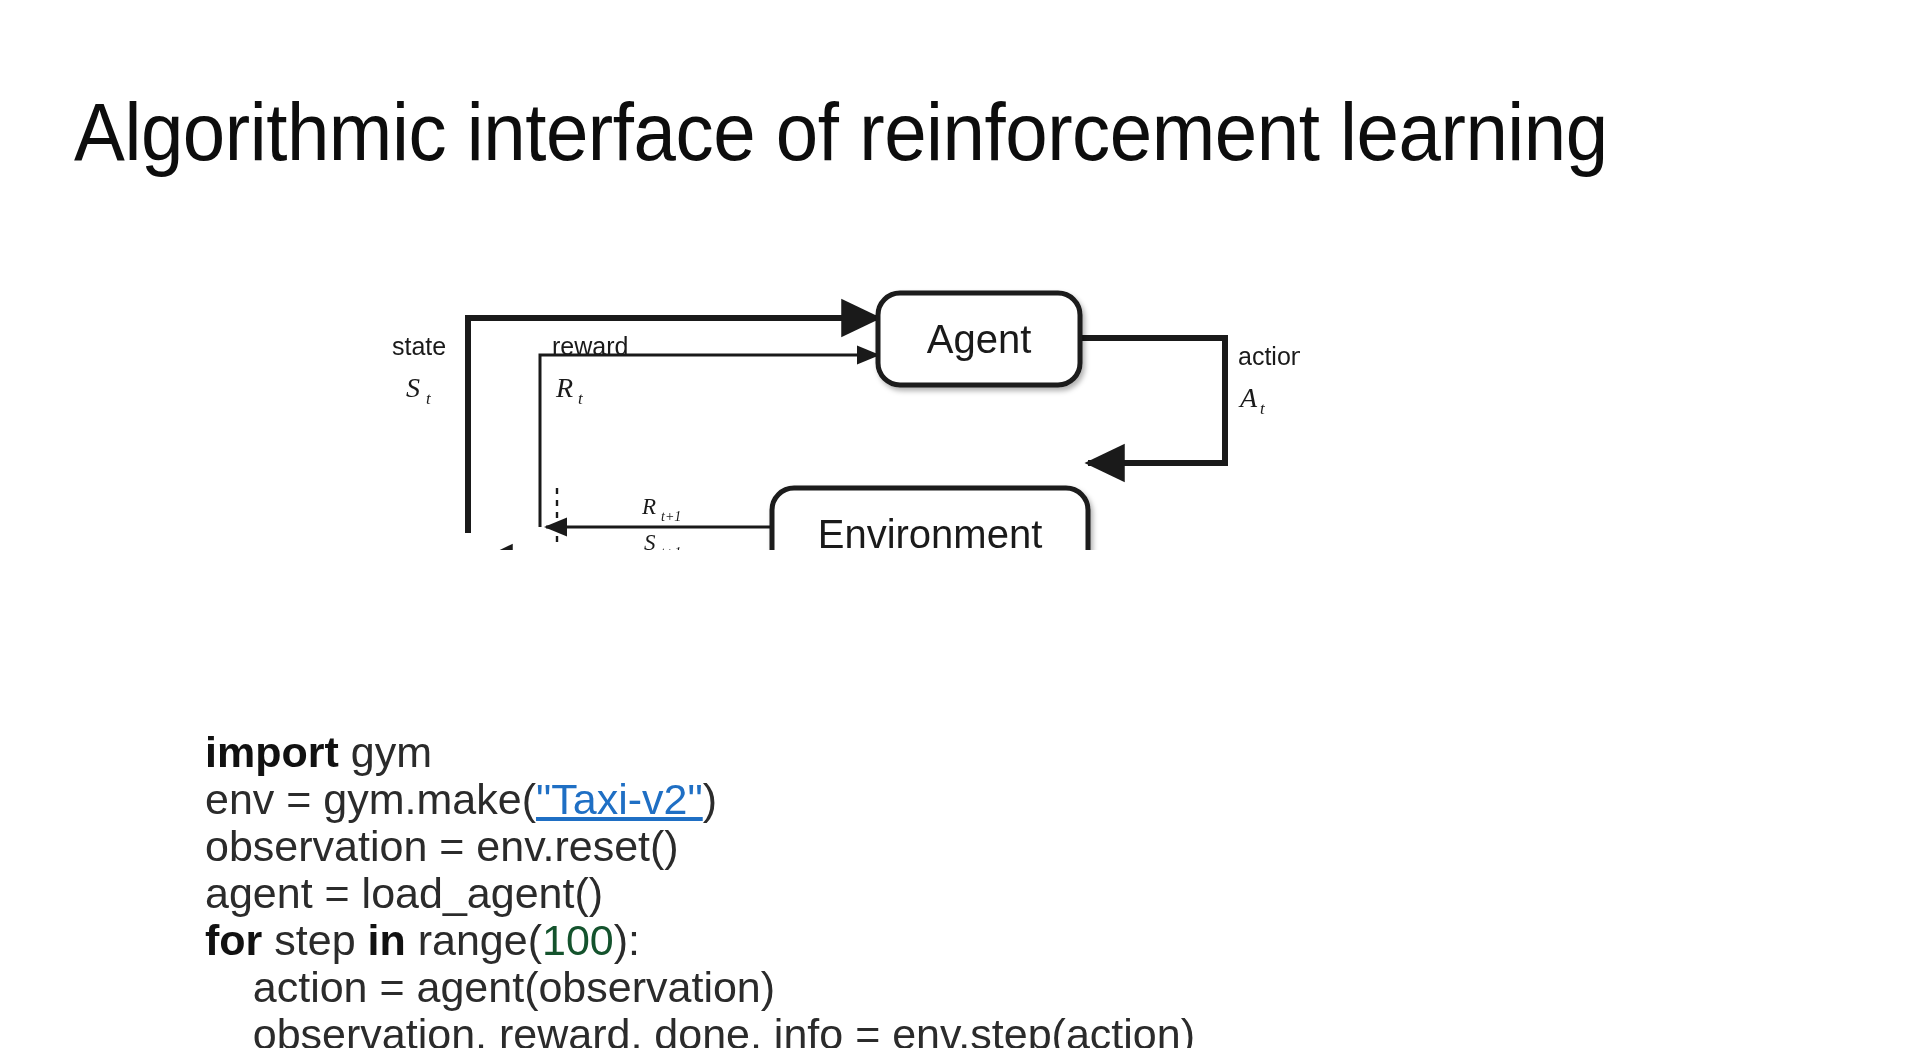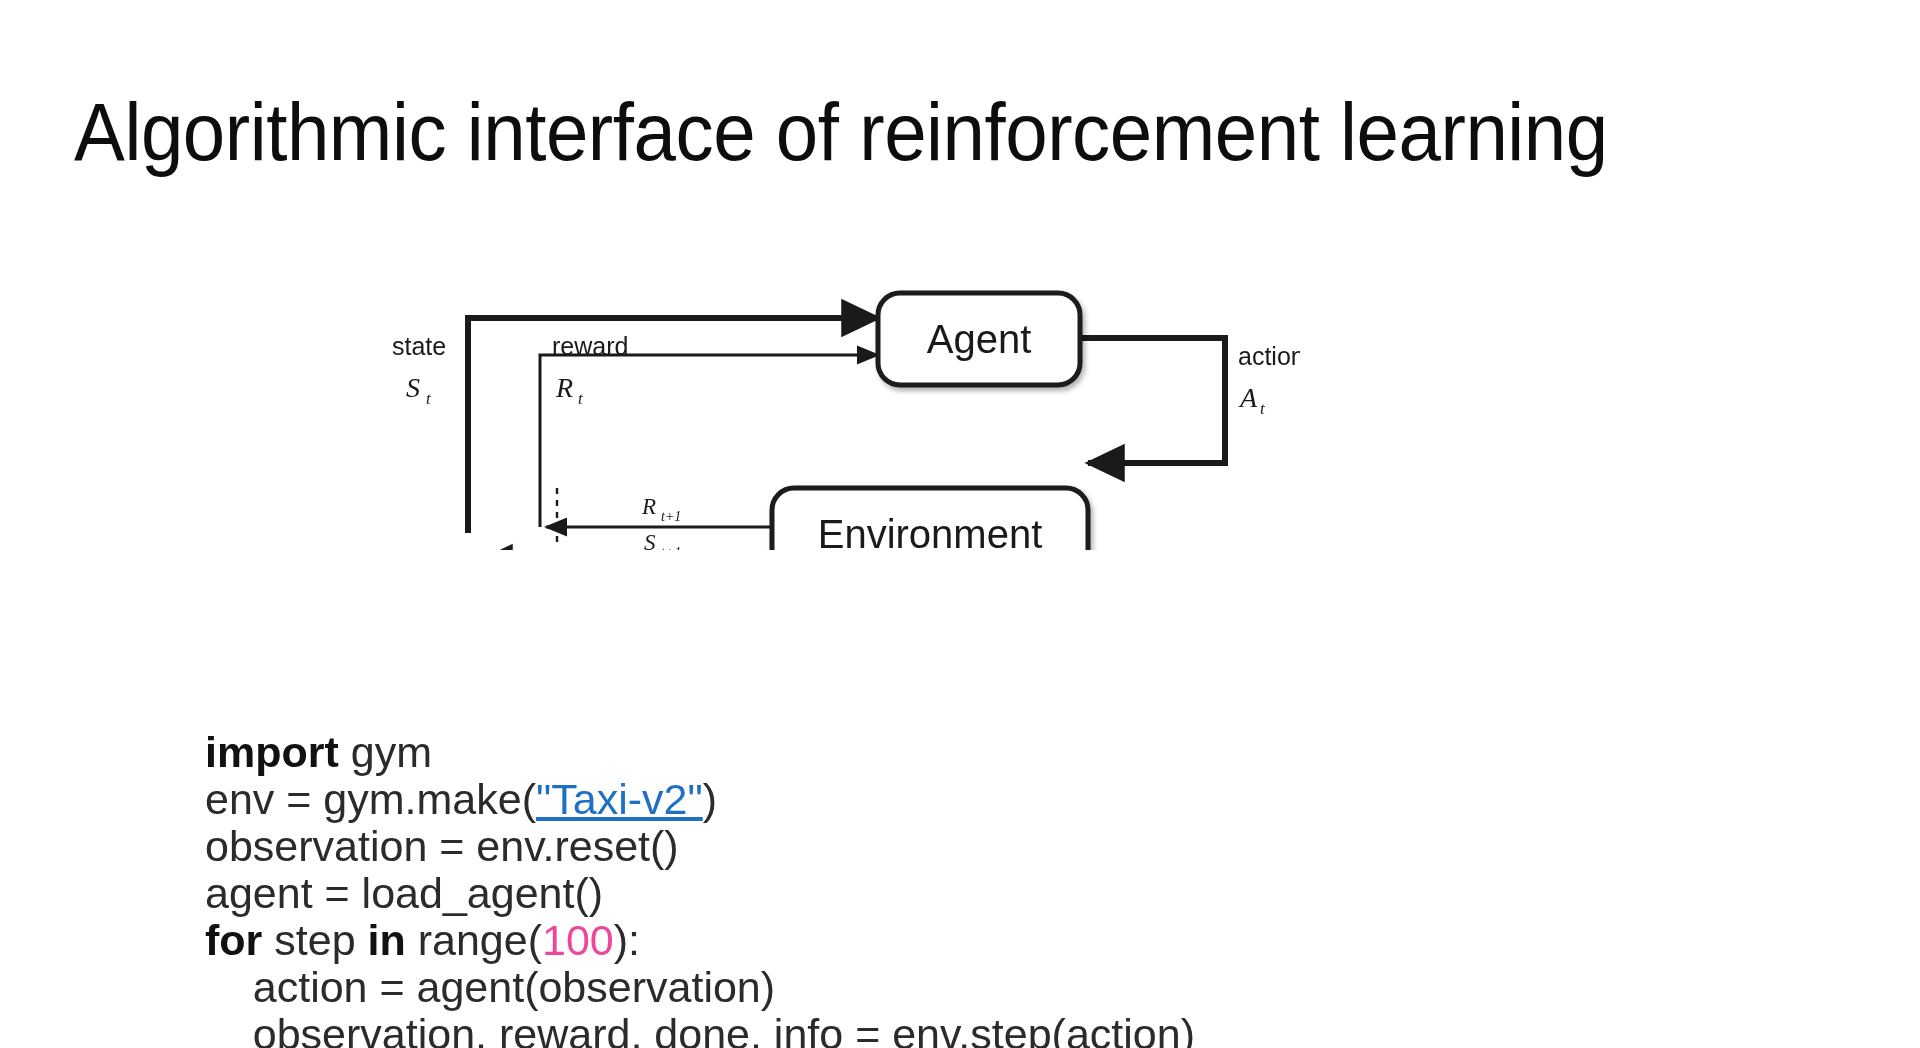--- a/index.html
+++ b/index.html
@@ -85,21 +85,21 @@
     top: 686px;
     font-family: Liberation Sans, sans-serif;
     font-size: 43px;
     line-height: 47px;
     color: #2b2b2b;
     white-space: pre;
     letter-spacing: 0px;
   }
   #code-block .ln { display: block; }
   .tok-kw   { font-weight: bold; color: #111111; }
-  .tok-num  { color: #ec4899; }
+  .tok-num  { color: #14532d; }
   .tok-link { color: #1f6fc4; text-decoration: underline; }
 </style>
 </head>
 <body style="background: rgb(255, 255, 255);">
 
 <h1 id="slide-title">Algorithmic interface of reinforcement learning</h1>
 
 <div id="diagram-wrap">
   <svg id="diagram-svg" width="920" height="300" viewBox="0 0 920 300">
     <defs>

